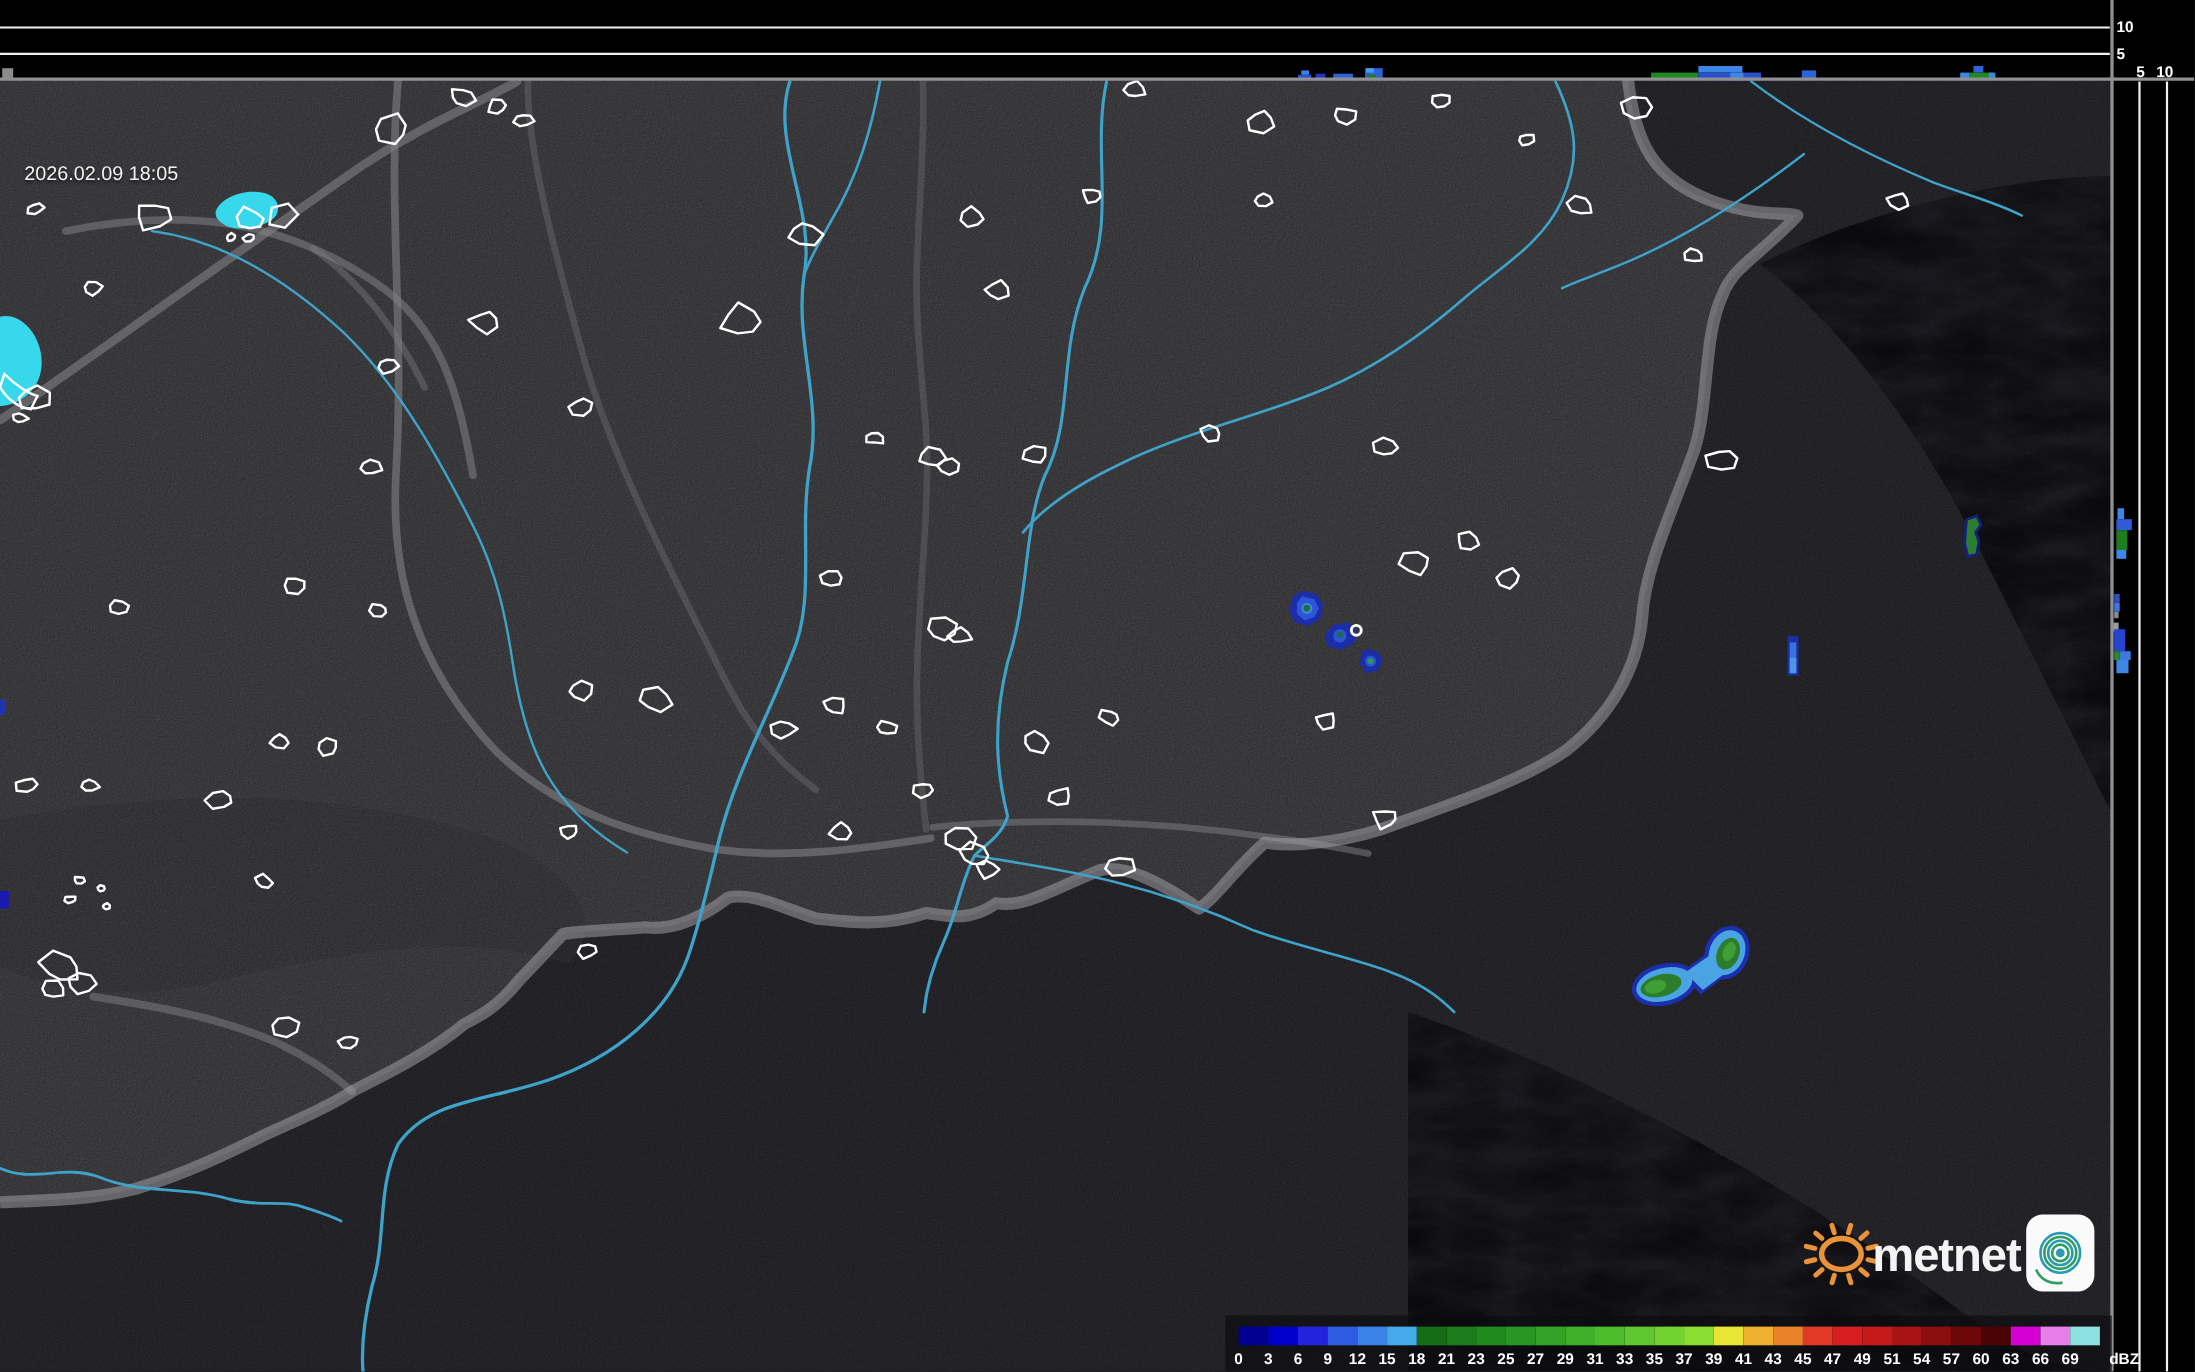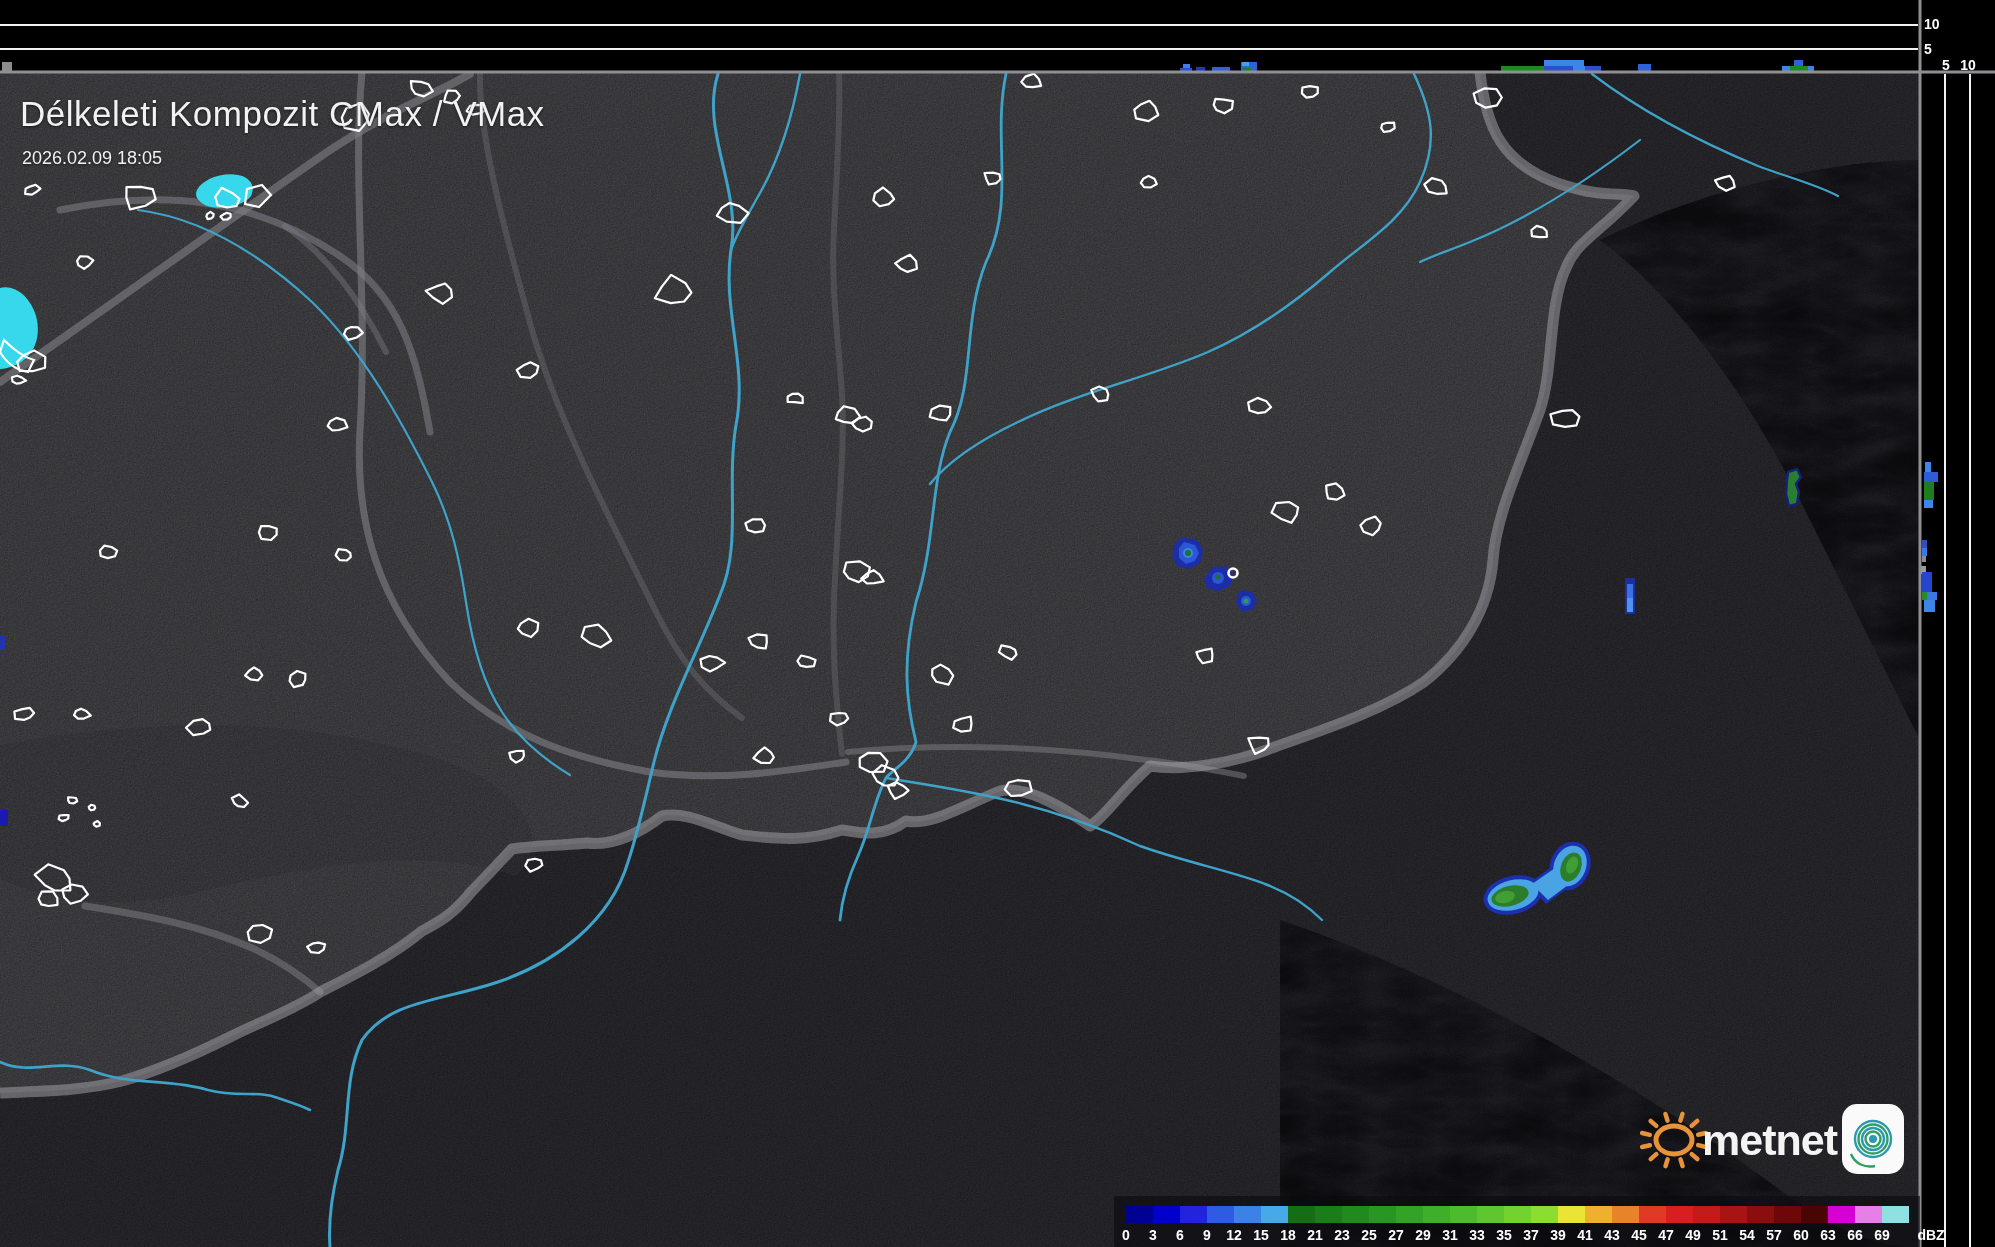--- a/index.html
+++ b/index.html
@@ -272,21 +272,20 @@
         <text x="1747" y="1240" fill="#fff" font-size="14" font-weight="bold" text-anchor="middle" font-family="Liberation Sans, sans-serif">54</text>
         <text x="1774" y="1240" fill="#fff" font-size="14" font-weight="bold" text-anchor="middle" font-family="Liberation Sans, sans-serif">57</text>
         <text x="1801" y="1240" fill="#fff" font-size="14" font-weight="bold" text-anchor="middle" font-family="Liberation Sans, sans-serif">60</text>
         <text x="1828" y="1240" fill="#fff" font-size="14" font-weight="bold" text-anchor="middle" font-family="Liberation Sans, sans-serif">63</text>
         <text x="1855" y="1240" fill="#fff" font-size="14" font-weight="bold" text-anchor="middle" font-family="Liberation Sans, sans-serif">66</text>
         <text x="1882" y="1240" fill="#fff" font-size="14" font-weight="bold" text-anchor="middle" font-family="Liberation Sans, sans-serif">69</text>
         <text x="1931" y="1240" fill="#fff" font-size="14" font-weight="bold" text-anchor="middle" font-family="Liberation Sans, sans-serif">dBZ</text>
       </g>
   </svg>
 
-  <div id="title" class="ovl">Délkeleti Kompozit CMax / VMax</div>
   <div id="stamp" class="ovl">2026.02.09 18:05</div>
 
   <svg id="logo" viewBox="0 0 290 80">
     <g>
       <ellipse cx="44" cy="40" rx="18" ry="14" fill="none" stroke="#e8923a" stroke-width="5"></ellipse>
       <g id="sun-rays" stroke="#e8923a" stroke-width="4.5" stroke-linecap="round">
           <line x1="68.15974945336283" y1="45.141611037843106" x2="75.89086927843894" y2="46.94117490108819"></line>
           <line x1="61.70944987702748" y1="54.11666555649573" x2="67.37647383767627" y2="59.05749850126924"></line>
           <line x1="50.51391750774317" y1="59.30917093946508" x2="52.59837111022098" y2="66.06738076827787"></line>
           <line x1="37.57298620269612" y1="59.32779956269026" x2="35.516341787558886" y2="66.09252940963185"></line>

